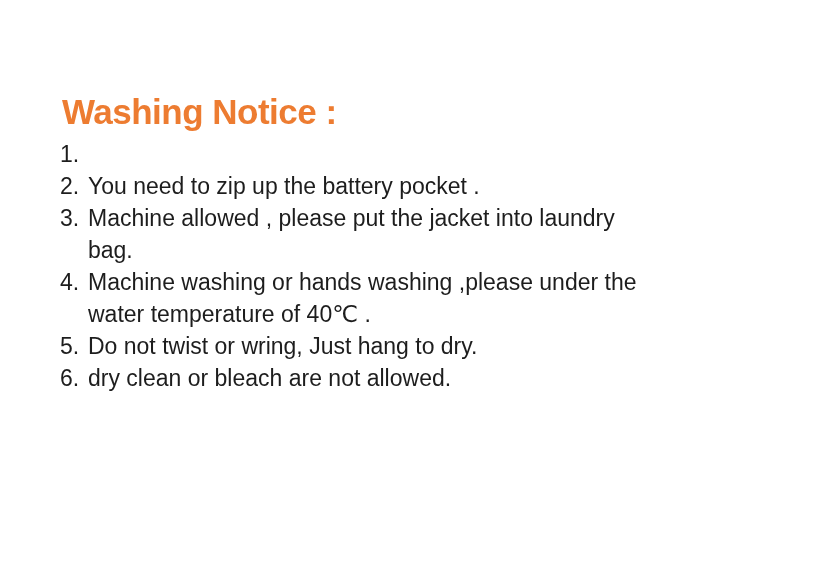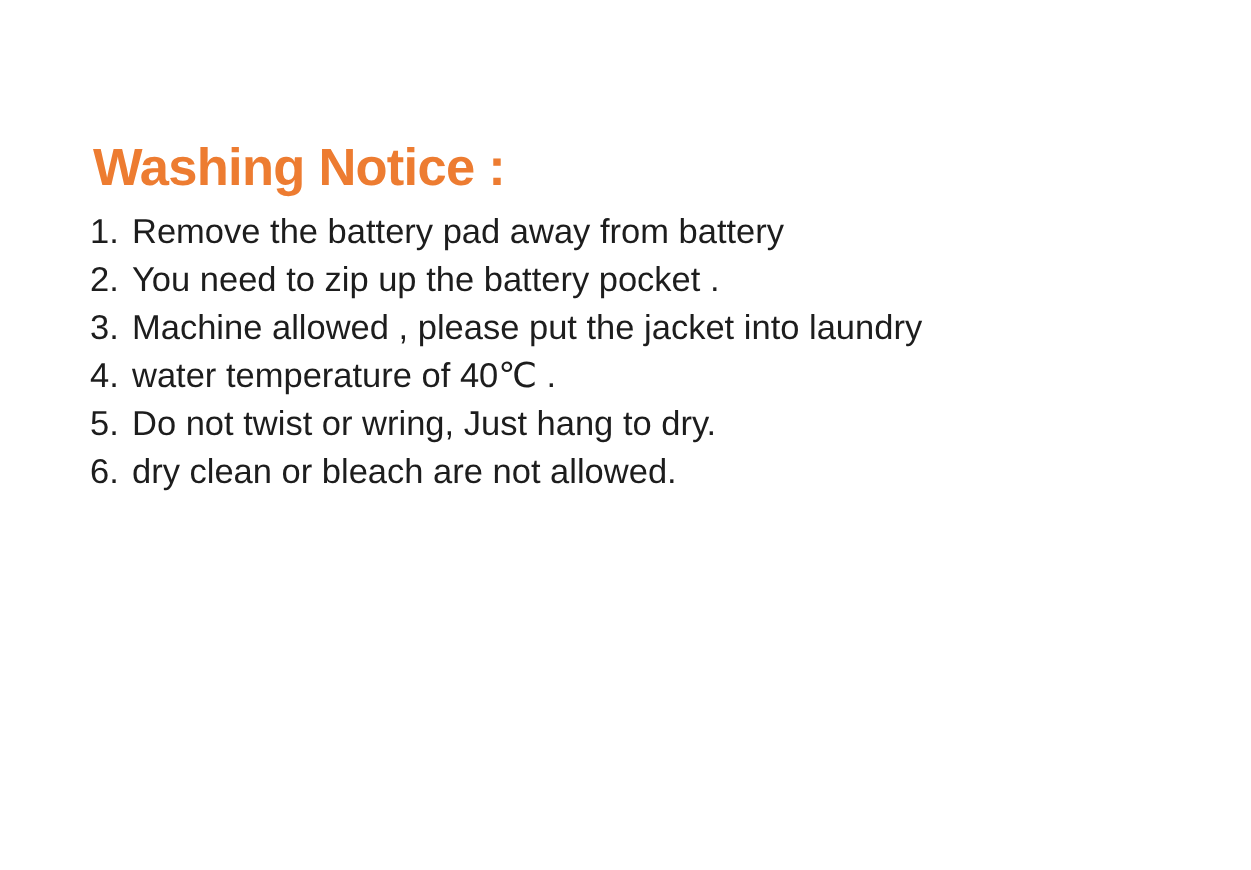--- a/index.html
+++ b/index.html
@@ -44,41 +44,42 @@
 
 <div class="slide">
 
   <div class="notice-title">Washing Notice :</div>
 
   <div class="notice-list">
 
     <div class="notice-item">
       <span class="item-number">1.</span>
       <div class="item-lines">
-        <div class="item-line">Remove the battery pad away from battery</div>
       </div>
     </div>
 
     <div class="notice-item">
       <span class="item-number">2.</span>
       <div class="item-lines">
         <div class="item-line">You need to zip up the battery pocket .</div>
       </div>
     </div>
 
     <div class="notice-item">
       <span class="item-number">3.</span>
       <div class="item-lines">
         <div class="item-line">Machine allowed , please put the jacket into laundry</div>
+        <div class="item-line">bag.</div>
       </div>
     </div>
 
     <div class="notice-item">
       <span class="item-number">4.</span>
       <div class="item-lines">
+        <div class="item-line">Machine washing or hands washing ,please under the</div>
         <div class="item-line">water temperature of 40℃ .</div>
       </div>
     </div>
 
     <div class="notice-item">
       <span class="item-number">5.</span>
       <div class="item-lines">
         <div class="item-line">Do not twist or wring, Just hang to dry.</div>
       </div>
     </div>

